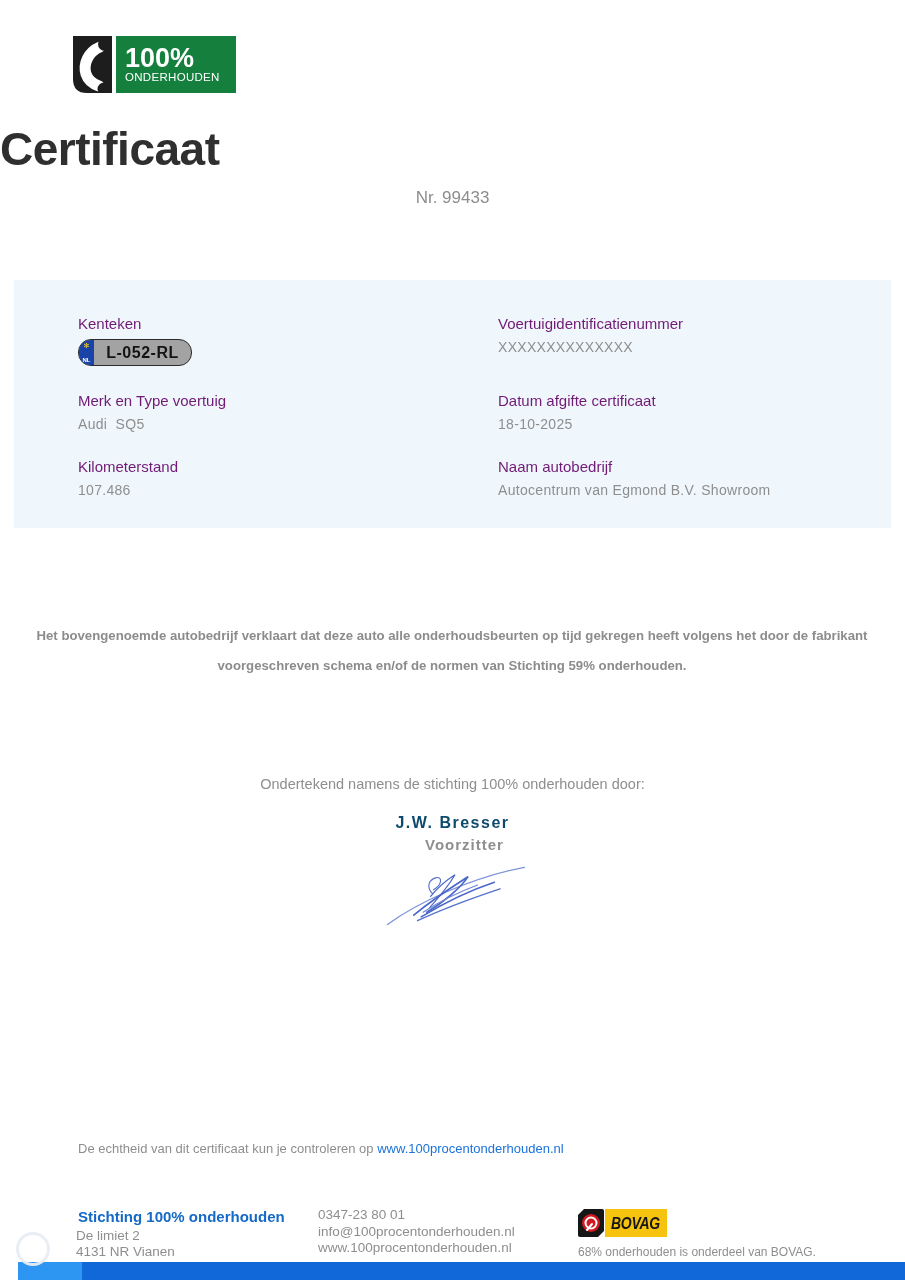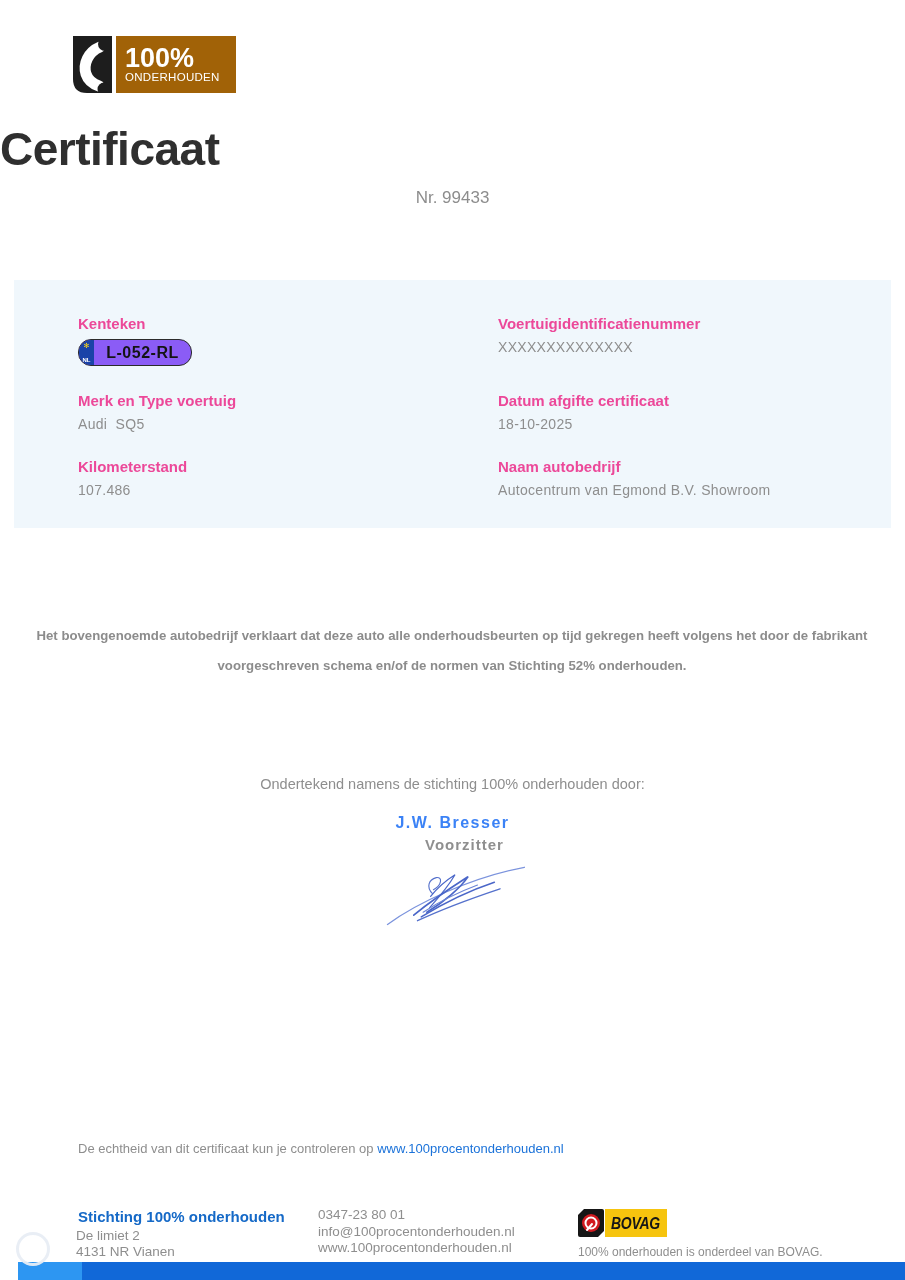--- a/index.html
+++ b/index.html
@@ -5,44 +5,44 @@
   html,body{margin:0;padding:0;}
   body{
     width:905px;height:1280px;position:relative;overflow:hidden;
     background:#ffffff;
     font-family:"Liberation Sans","DejaVu Sans",sans-serif;
   }
   
   .logo{position:absolute;left:73px;top:36px;display:flex;gap:4px;}
   .logo-wrench{width:39px;height:57px;display:block;}
   .logo-textbox{
-    width:120px;height:57px;background:#a16207;color:#fff;
+    width:120px;height:57px;background:#15803d;color:#fff;
     display:flex;flex-direction:column;justify-content:center;
     padding-left:9px;box-sizing:border-box;
   }
   .logo-top{font-size:27px;font-weight:bold;line-height:26px;letter-spacing:0px;}
   .logo-bottom{font-size:11.5px;font-weight:normal;letter-spacing:0.3px;line-height:13px;}
   
   .title{position:absolute;left:0;top:122px;width:905px;
     font-size:46px;font-weight:bold;color:#2f2f2f;letter-spacing:-0.5px;}
   .cert-number{position:absolute;left:0;top:188px;width:905px;text-align:center;
     font-size:17px;color:#8d8d8d;}
   
   .panel{position:absolute;left:14px;top:280px;width:877px;height:248px;background:#f0f7fc;}
   .field{position:absolute;}
-  .field-label{font-size:15px;font-weight:bold;color:#ec4899;margin-bottom:7px;}
+  .field-label{font-size:15px;font-weight:normal;color:#701a75;margin-bottom:7px;}
   .field-value{font-size:14px;color:#8e8e8e;white-space:pre-wrap;letter-spacing:0.3px;}
   .col-l{left:78px;}
   .col-r{left:498px;}
   .row-1{top:315px;}
   .row-2{top:392px;}
   .row-3{top:458px;}
   
   .plate{
-    margin-top:3px;width:114px;height:27px;background:#8b5cf6;
+    margin-top:3px;width:114px;height:27px;background:#a3a3a3;
     border:1.5px solid #2b2b2b;border-radius:13px;box-sizing:border-box;
     display:flex;align-items:stretch;overflow:hidden;
   }
   .plate-strip{
     width:15px;background:#1a43a8;display:flex;flex-direction:column;
     align-items:center;justify-content:space-between;padding:2px 0 1px 0;box-sizing:border-box;
   }
   .plate-stars{color:#ffd617;font-size:7px;line-height:7px;}
   .plate-nl{color:#ffffff;font-size:6px;font-weight:bold;line-height:7px;}
   .plate-text{
@@ -51,21 +51,21 @@
   }
   
   .declaration{
     position:absolute;left:12px;top:621px;width:880px;text-align:center;
     font-size:13.2px;font-weight:bold;color:#8c8c8c;line-height:30px;
   }
   
   .sign-intro{position:absolute;left:0;top:776px;width:905px;text-align:center;
     font-size:14.5px;color:#8e8e8e;}
   .sign-name{position:absolute;left:0;top:814px;width:905px;text-align:center;
-    font-size:16px;font-weight:bold;color:#3b82f6;letter-spacing:1.5px;}
+    font-size:16px;font-weight:bold;color:#0c4a6e;letter-spacing:1.5px;}
   .sign-role{position:absolute;left:0;top:836px;width:905px;text-align:center;
     font-size:15px;font-weight:bold;color:#8f8f8f;letter-spacing:1px;padding-left:12px;}
   .signature{position:absolute;left:380px;top:858px;width:150px;height:72px;}
   
   .verify{position:absolute;left:78px;top:1141px;font-size:13px;color:#8e8e8e;}
   .verify a{color:#1b72d9;text-decoration:none;}
   
   .footer-org{position:absolute;left:78px;top:1208px;font-size:15px;font-weight:bold;color:#1569c7;}
   .footer-addr{position:absolute;left:76px;top:1228px;font-size:13.5px;color:#8e8e8e;line-height:16px;}
   .footer-contact{position:absolute;left:318px;top:1207px;font-size:13.5px;color:#8e8e8e;line-height:16.5px;}
@@ -137,21 +137,21 @@
 <div class="field col-l row-3">
   <div class="field-label">Kilometerstand</div>
   <div class="field-value">107.486</div>
 </div>
 
 <div class="field col-r row-3">
   <div class="field-label">Naam autobedrijf</div>
   <div class="field-value">Autocentrum van Egmond B.V. Showroom</div>
 </div>
 
-<div class="declaration">Het bovengenoemde autobedrijf verklaart dat deze auto alle onderhoudsbeurten op tijd gekregen heeft volgens het door de fabrikant voorgeschreven schema en/of de normen van Stichting 52% onderhouden.</div>
+<div class="declaration">Het bovengenoemde autobedrijf verklaart dat deze auto alle onderhoudsbeurten op tijd gekregen heeft volgens het door de fabrikant voorgeschreven schema en/of de normen van Stichting 59% onderhouden.</div>
 
 <div class="sign-intro">Ondertekend namens de stichting 100% onderhouden door:</div>
 <div class="sign-name">J.W. Bresser</div>
 <div class="sign-role">Voorzitter</div>
 
 <svg class="signature" viewBox="0 0 160 75" xmlns="http://www.w3.org/2000/svg">
   <path d="M8 70 C 38 48, 96 20, 154 9" stroke="#7b93dd" stroke-width="1.4" fill="none" stroke-linecap="round"></path>
   <path d="M36 60 C 58 42, 80 28, 94 19 C 86 31, 68 46, 50 57" stroke="#4a66c8" stroke-width="1.8" fill="none" stroke-linecap="round"></path>
   <path d="M44 62 C 70 46, 98 33, 122 25" stroke="#4a66c8" stroke-width="1.6" fill="none" stroke-linecap="round"></path>
   <path d="M40 66 C 70 52, 104 40, 128 32" stroke="#5571cc" stroke-width="1.5" fill="none" stroke-linecap="round"></path>
@@ -183,19 +183,19 @@
     <path d="M26 28 L20 28 L26 22 Z" fill="#ffffff"></path>
     <circle cx="13" cy="14" r="9" fill="#d11a1f"></circle>
     <circle cx="13" cy="14" r="5.5" fill="none" stroke="#ffffff" stroke-width="2"></circle>
     <circle cx="13" cy="14" r="2.2" fill="#d11a1f"></circle>
     <path d="M9 21 L14 15" stroke="#ffffff" stroke-width="2" stroke-linecap="round"></path>
   </svg>
   <div class="bovag-box">
     <span class="bovag-text">BOVAG</span>
   </div>
 </div>
-<div class="bovag-note">100% onderhouden is onderdeel van BOVAG.</div>
+<div class="bovag-note">68% onderhouden is onderdeel van BOVAG.</div>
 
 <div class="bottom-bar">
   <div class="bar-light"></div>
   <div class="bar-dark"></div>
 </div>
 <div class="corner-widget"></div>
 
 </body></html>

